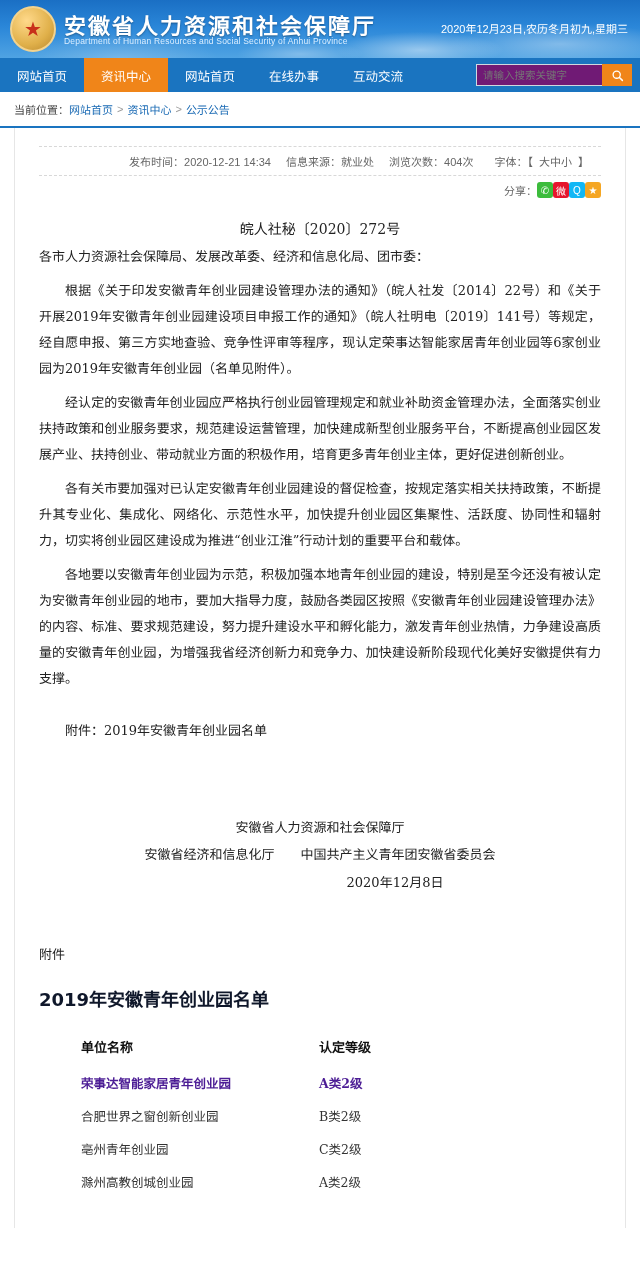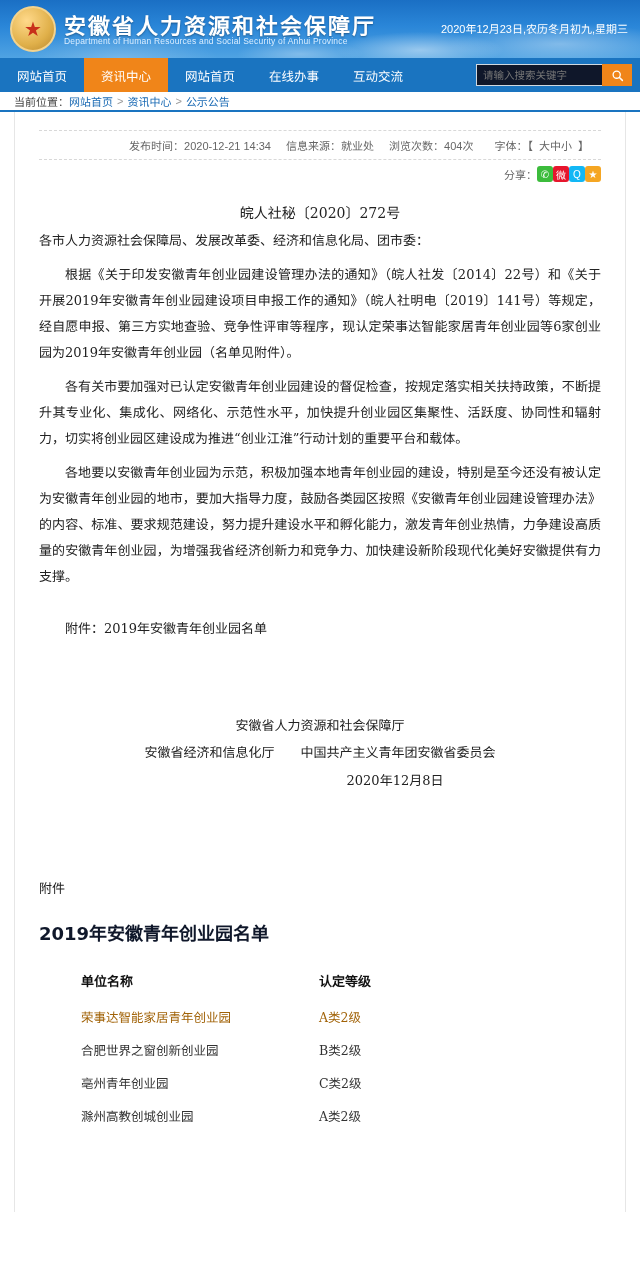--- a/index.html
+++ b/index.html
@@ -65,33 +65,33 @@
   }
   .nav-item.active { background: #f08519; }
   .search-wrap {
     position: absolute; right: 8px; top: 6px;
     display: flex; align-items: center;
   }
   .search-input {
     width: 126px; height: 22px;
     border: 1px solid #cfd8e0; border-right: none;
     font-size: 10.5px; color: #999; padding: 0 6px;
-    outline: none; background: #0f172a;
+    outline: none; background: #701a75;
   }
   .search-btn {
     width: 30px; height: 22px;
     background: #f08519; border: none;
     display: flex; align-items: center; justify-content: center;
     cursor: pointer;
   }
   .search-btn svg { display: block; }
 
   
   .crumb {
-    width: 640px; height: 20px;
+    width: 640px; height: 36px;
     background: #ffffff;
     border-bottom: 2px solid #1a74c0;
     font-size: 11px; color: #444;
     display: flex; align-items: center;
     padding: 0 14px;
   }
   .crumb a { color: #1a6ab4; text-decoration: none; cursor: pointer; }
   .crumb .sep { color: #999; margin: 0 4px; }
 
   
@@ -152,21 +152,21 @@
 
   .signers {
     margin-top: 70px;
     font-size: 13px; color: #222; line-height: 2.1;
     font-family: "DejaVu Serif", "Liberation Serif", serif;
   }
   .sign-row { display: flex; justify-content: center; gap: 26px; }
   .sign-date { text-align: center; padding-left: 150px; }
 
   .attach-head {
-    margin-top: 84px;
+    margin-top: 48px;
     font-size: 13px; color: #222;
     font-family: "DejaVu Serif", "Liberation Serif", serif;
   }
   .list-title {
     text-align: left;
     font-size: 18px; font-weight: bold; color: #0f172a;
     margin: 22px 0 20px 0;
     font-family: "DejaVu Sans", "Liberation Sans", sans-serif;
   }
   table.list {
@@ -175,21 +175,21 @@
     font-size: 12.5px;
     font-family: "DejaVu Serif", "Liberation Serif", serif;
   }
   table.list th {
     text-align: left; font-weight: bold; color: #111;
     padding: 6px 4px 10px 12px; font-size: 13px;
   }
   table.list td {
     padding: 7px 4px 7px 12px; color: #333; white-space: nowrap;
   }
-  table.list td.hl, table.list td.hl + td { color: #a16207; font-weight: normal; }
+  table.list td.hl, table.list td.hl + td { color: #4c1d95; font-weight: bold; }
   table.list col.c1 { width: 238px; }
 </style>
 </head>
 <body>
 
 <div class="banner">
   <div class="clouds"></div>
   <div class="emblem">
     <span class="star">★</span>
   </div>
@@ -240,20 +240,21 @@
     <span class="s-ico s-wechat">✆</span>
     <span class="s-ico s-weibo">微</span>
     <span class="s-ico s-qq">Q</span>
     <span class="s-ico s-star">★</span>
   </div>
 
   <div class="doc-no">皖人社秘〔2020〕272号</div>
 
   <p class="p">各市人力资源社会保障局、发展改革委、经济和信息化局、团市委：</p>
   <p class="p indent">根据《关于印发安徽青年创业园建设管理办法的通知》（皖人社发〔2014〕22号）和《关于开展2019年安徽青年创业园建设项目申报工作的通知》（皖人社明电〔2019〕141号）等规定，经自愿申报、第三方实地查验、竞争性评审等程序，现认定荣事达智能家居青年创业园等6家创业园为2019年安徽青年创业园（名单见附件）。</p>
+  <p class="p indent">经认定的安徽青年创业园应严格执行创业园管理规定和就业补助资金管理办法，全面落实创业扶持政策和创业服务要求，规范建设运营管理，加快建成新型创业服务平台，不断提高创业园区发展产业、扶持创业、带动就业方面的积极作用，培育更多青年创业主体，更好促进创新创业。</p>
   <p class="p indent">各有关市要加强对已认定安徽青年创业园建设的督促检查，按规定落实相关扶持政策，不断提升其专业化、集成化、网络化、示范性水平，加快提升创业园区集聚性、活跃度、协同性和辐射力，切实将创业园区建设成为推进“创业江淮”行动计划的重要平台和载体。</p>
   <p class="p indent">各地要以安徽青年创业园为示范，积极加强本地青年创业园的建设，特别是至今还没有被认定为安徽青年创业园的地市，要加大指导力度，鼓励各类园区按照《安徽青年创业园建设管理办法》的内容、标准、要求规范建设，努力提升建设水平和孵化能力，激发青年创业热情，力争建设高质量的安徽青年创业园，为增强我省经济创新力和竞争力、加快建设新阶段现代化美好安徽提供有力支撑。</p>
 
   <p class="p attach">附件：2019年安徽青年创业园名单</p>
 
   <div class="signers">
     <div class="sign-row">
       <span>安徽省人力资源和社会保障厅</span>
     </div>
     <div class="sign-row">

